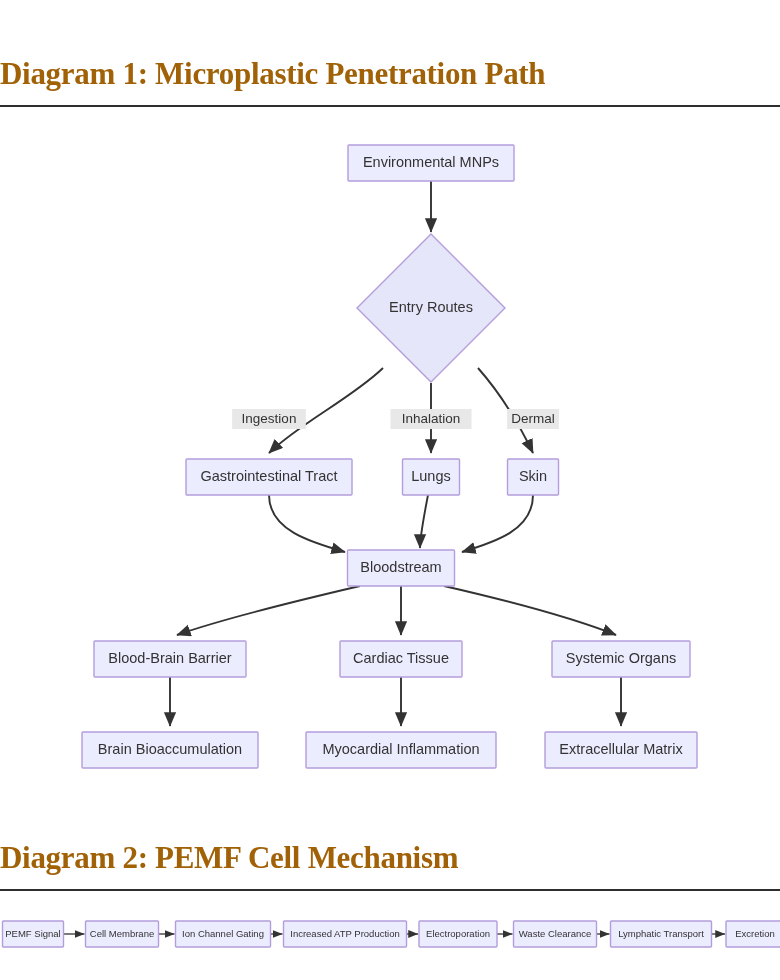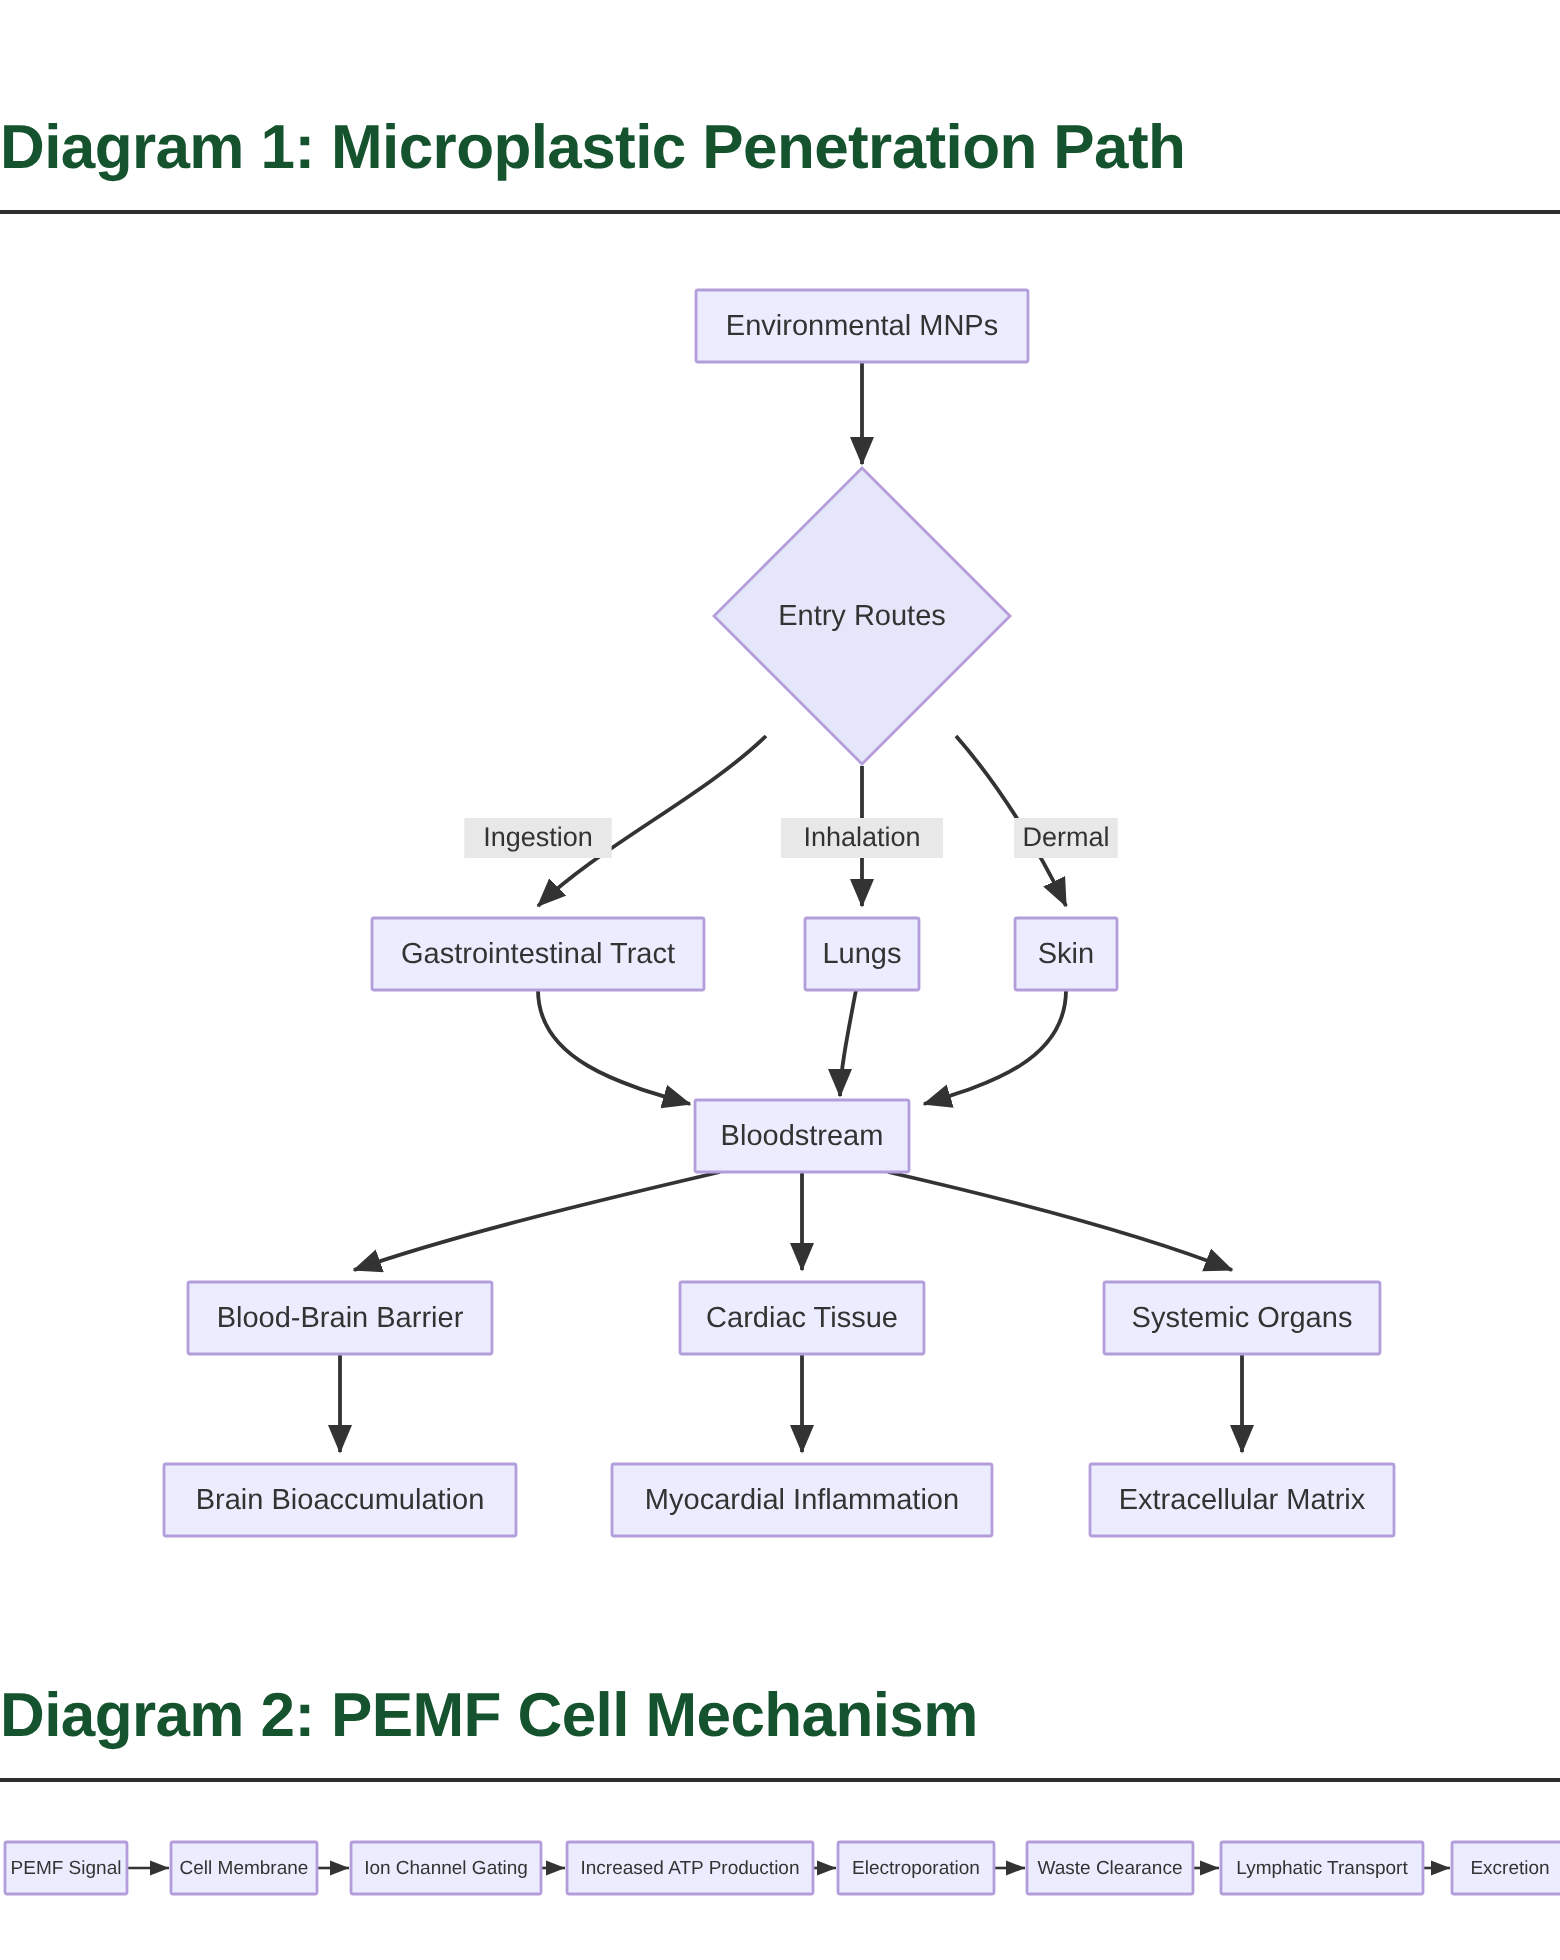--- a/index.html
+++ b/index.html
@@ -9,25 +9,25 @@
   }
   body {
     width: 780px;
     height: 980px;
     overflow: hidden;
     font-family: "Liberation Sans", sans-serif;
     color: #333333;
     position: relative;
   }
   .section-title {
-    font-family: Liberation Sans, sans-serif;
+    font-family: Liberation Serif, serif;
     font-weight: bold;
     font-size: 31px;
     letter-spacing: -0.3px;
-    color: #14532d;
+    color: #a16207;
     padding: 0 0 0 0;
     white-space: nowrap;
   }
   .title-rule {
     height: 2px;
     background: #2e2e2e;
     width: 100%;
   }
   #title1-wrap { position: absolute; left: 0; top: 56px; width: 780px; }
   #title1-wrap .section-title { margin-bottom: 13px; }

